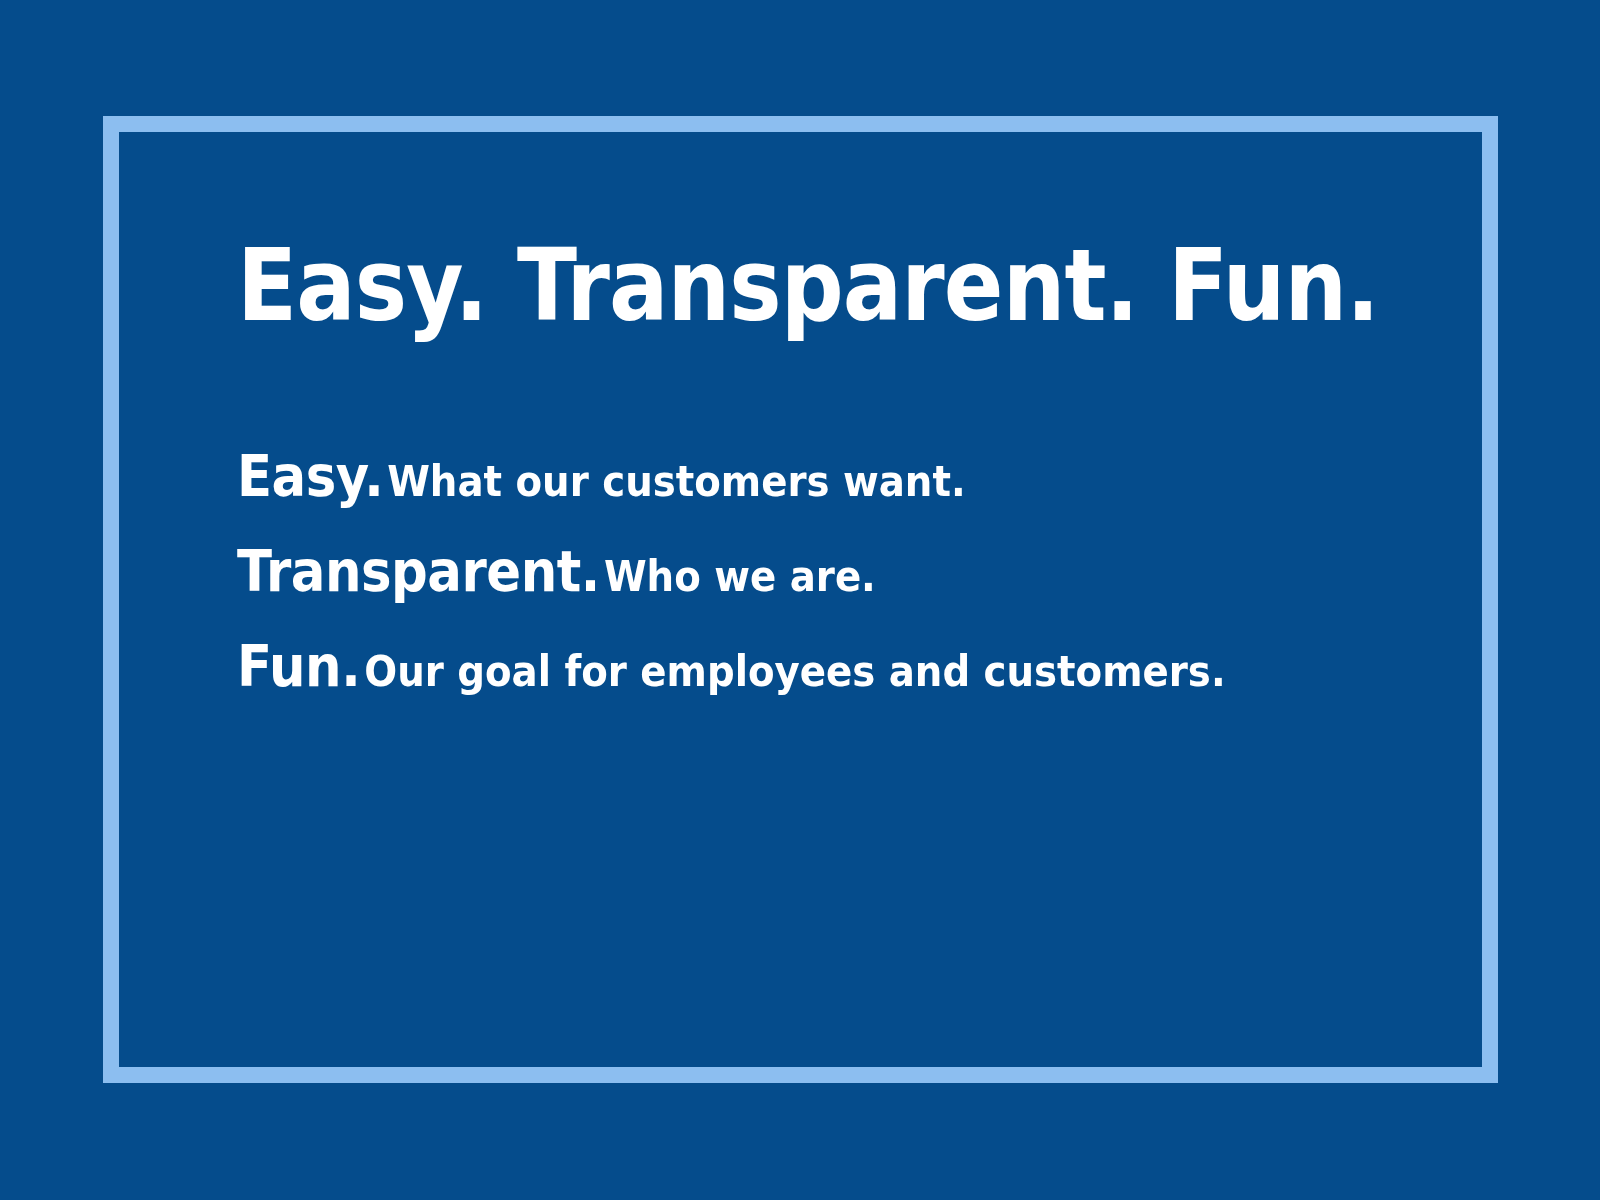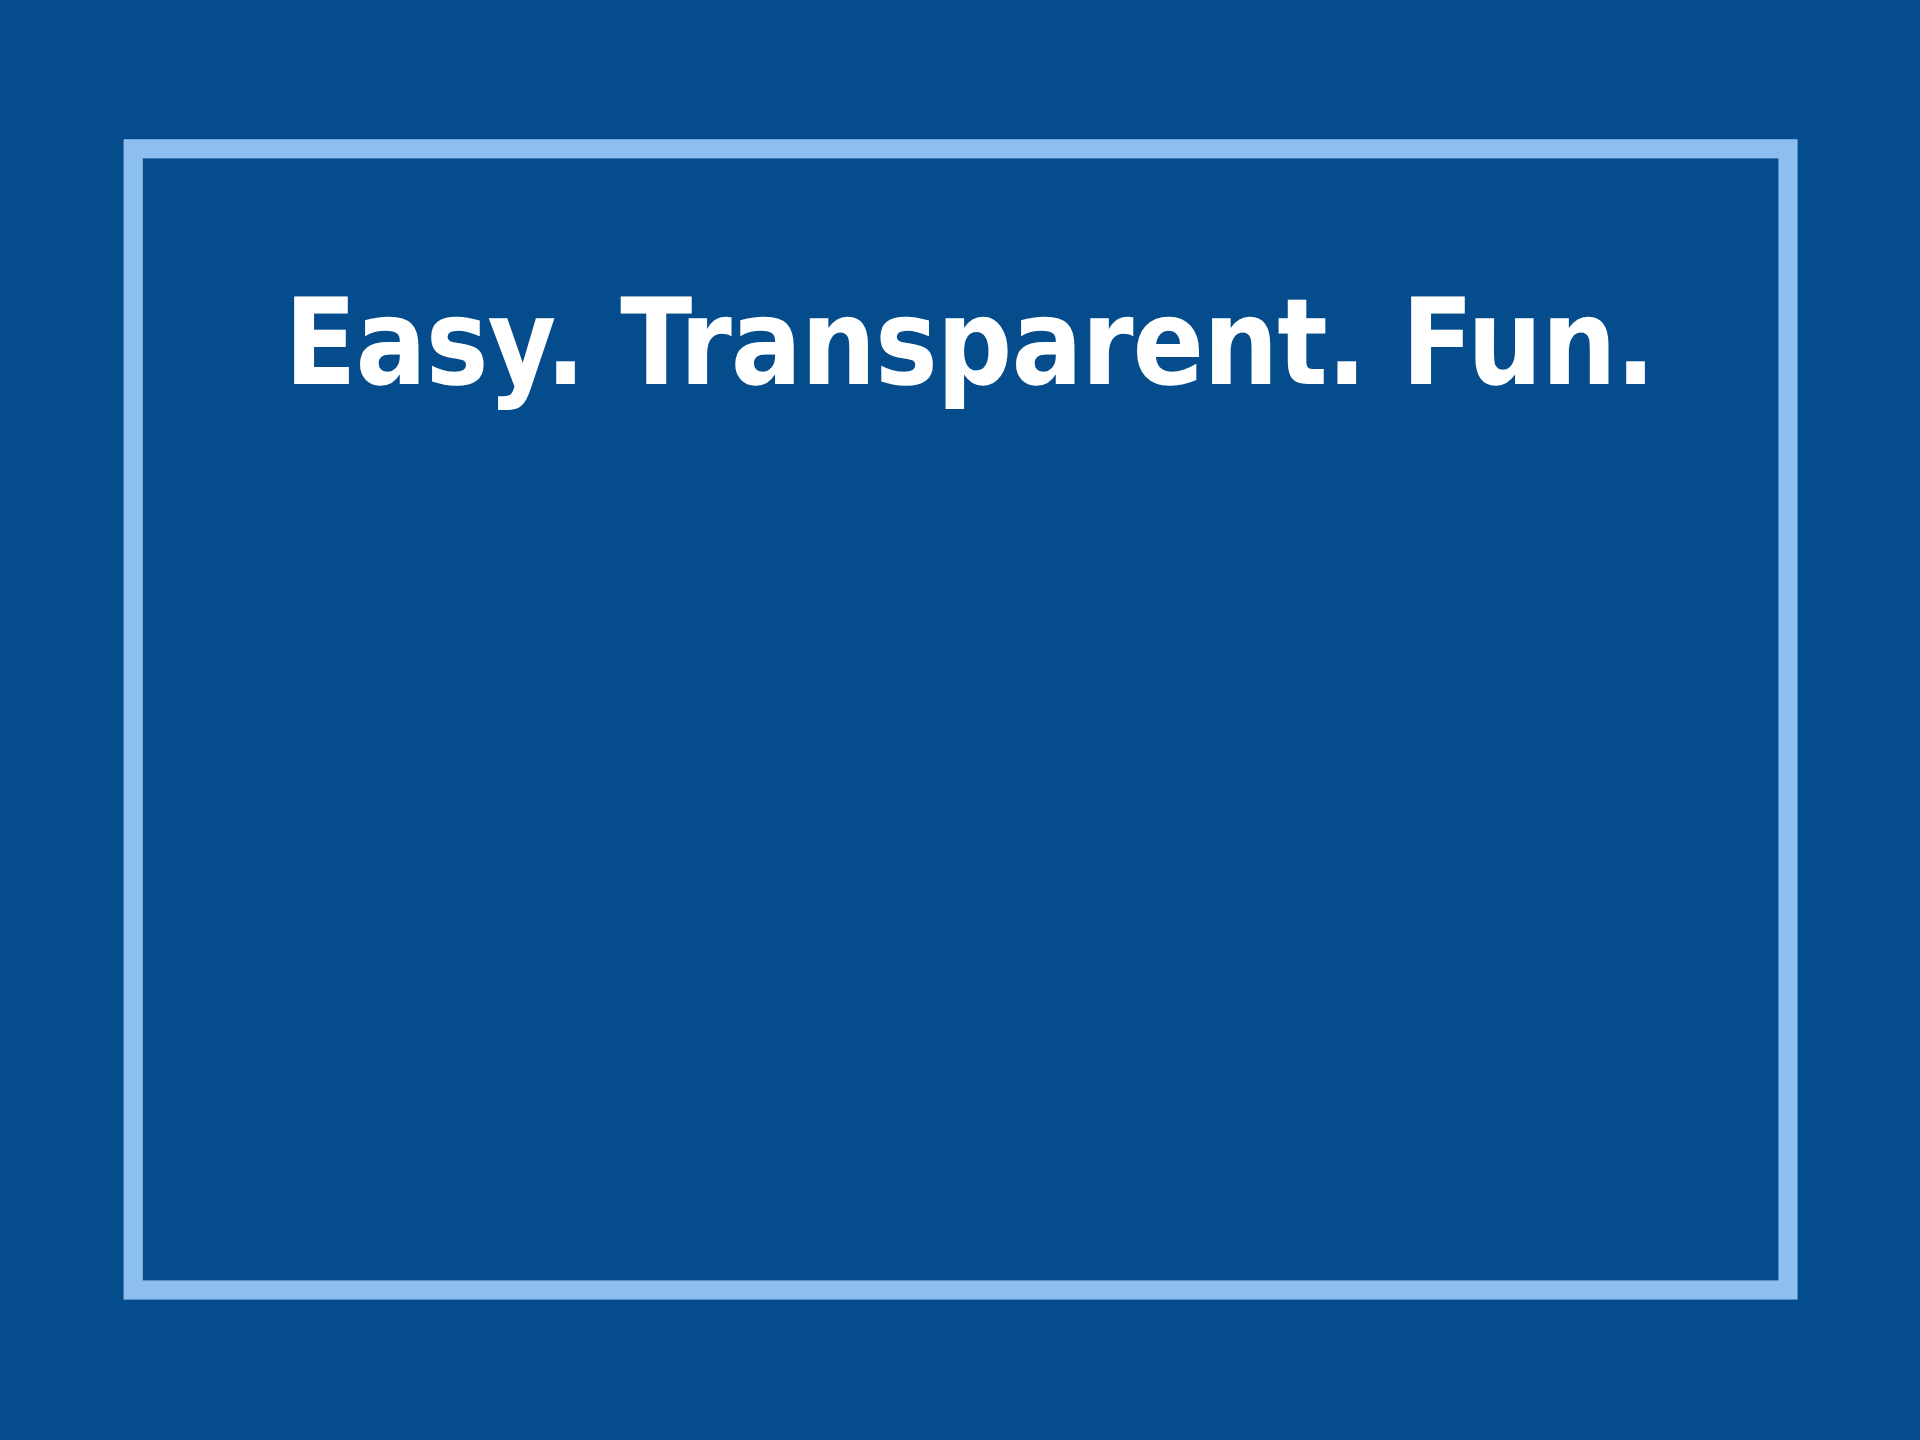--- a/index.html
+++ b/index.html
@@ -97,14 +97,32 @@
 
 <div class="slide">
 
   <div class="frame"></div>
 
   <div class="content">
 
     <h1 class="headline">Easy. Transparent. Fun.</h1>
 
 
+    <div class="definitions">
+
+      <div class="def-line">
+        <span class="def-term">Easy.</span>
+        <span class="def-desc">What our customers want.</span>
+      </div>
+
+      <div class="def-line">
+        <span class="def-term">Transparent.</span>
+        <span class="def-desc">Who we are.</span>
+      </div>
+
+      <div class="def-line">
+        <span class="def-term">Fun.</span>
+        <span class="def-desc">Our goal for employees and customers.</span>
+      </div>
+
+    </div>
   </div>
 </div>
 
 </body></html>

